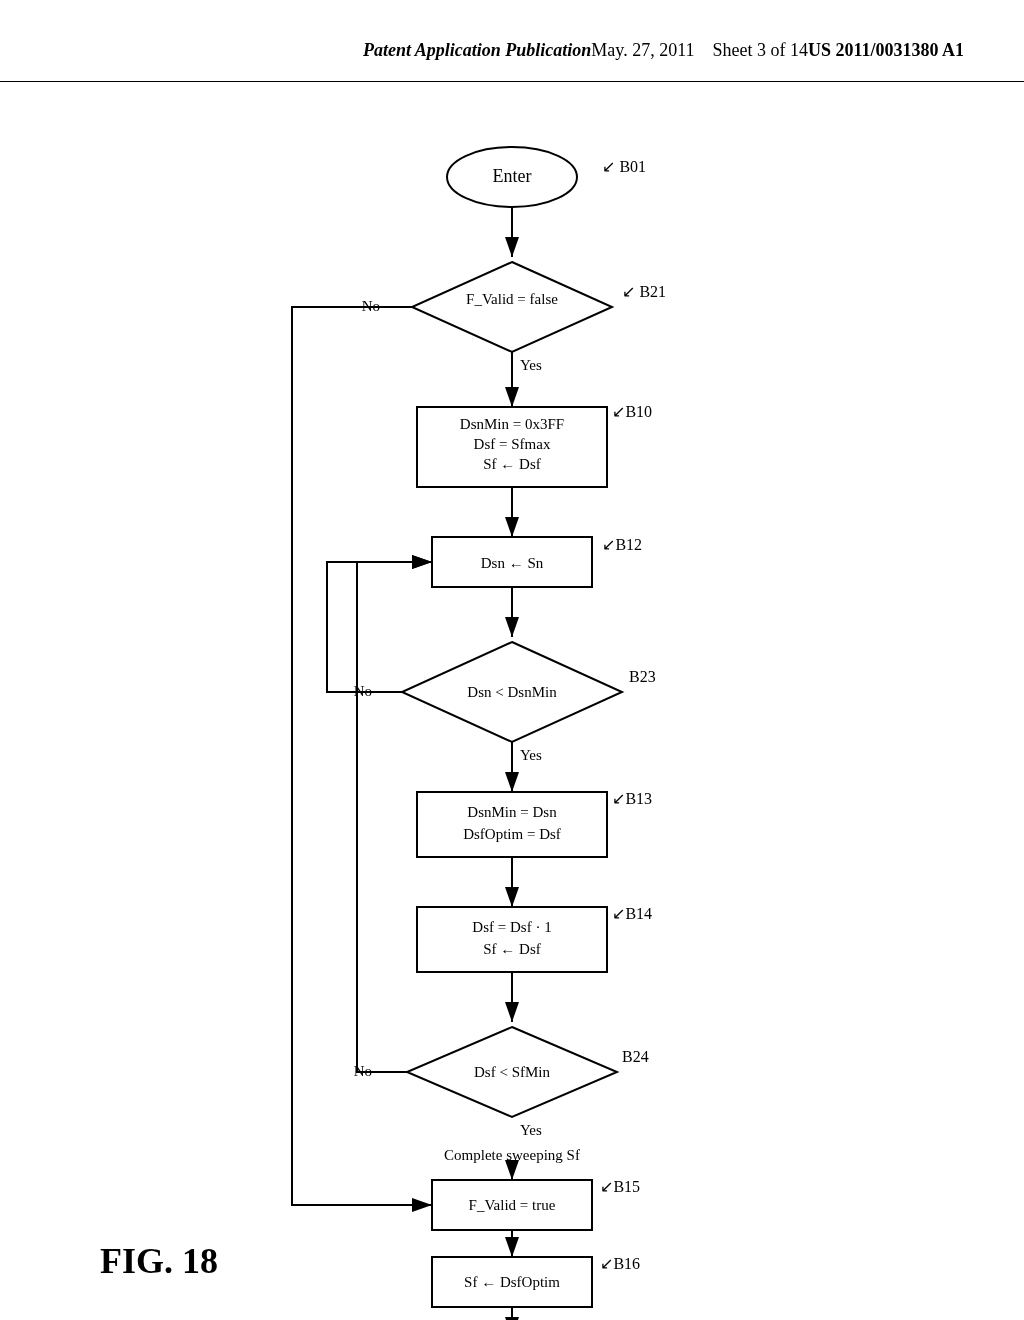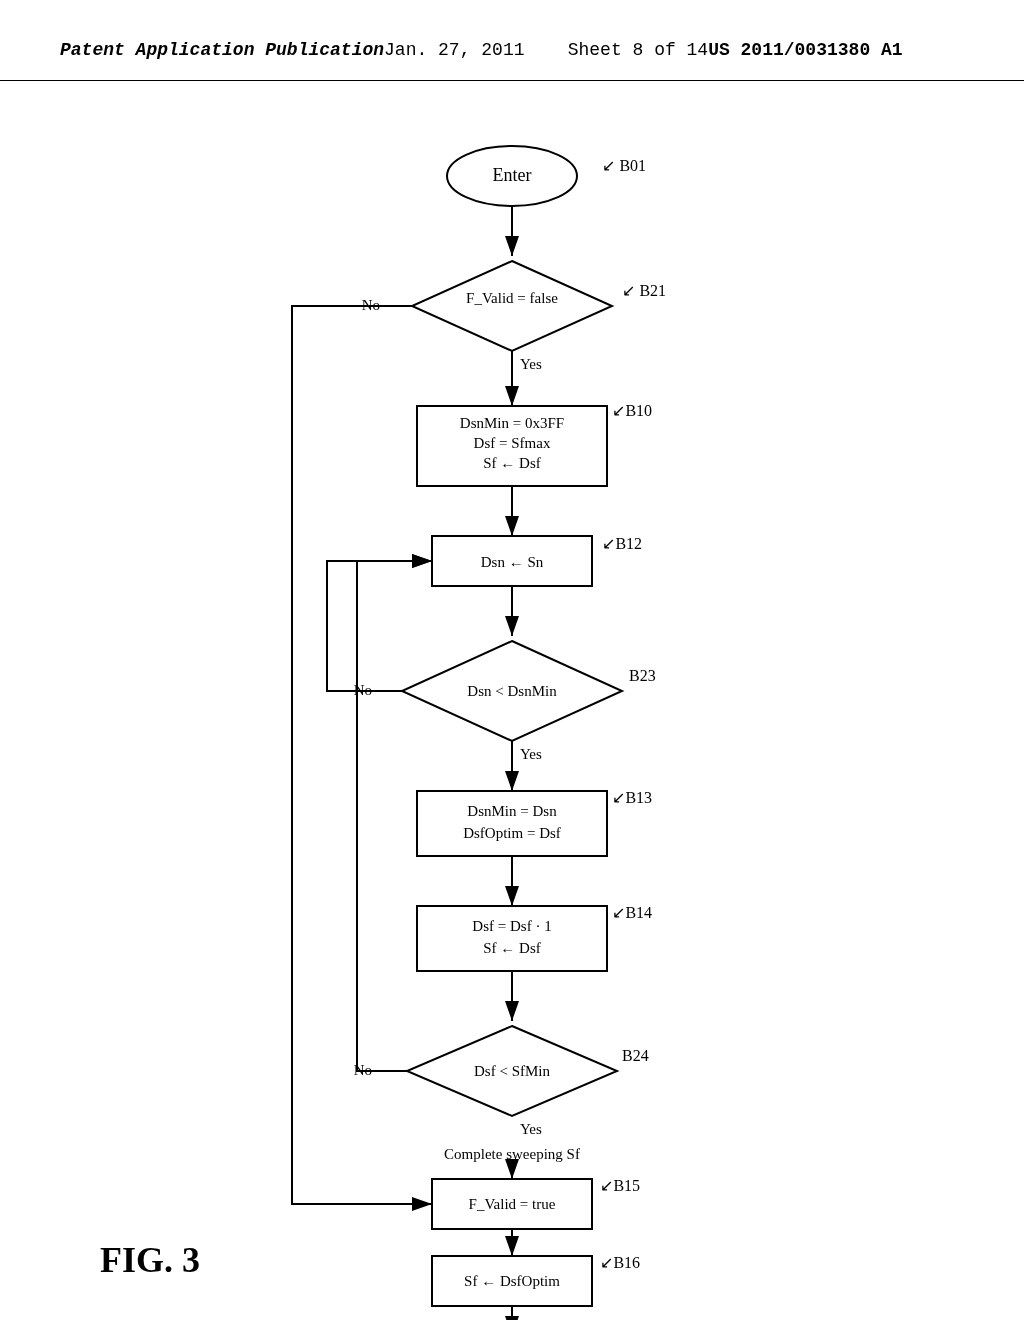--- a/index.html
+++ b/index.html
@@ -6,25 +6,24 @@
     body {
       background: #fff;
       font-family: 'Times New Roman', Times, serif;
       width: 1024px;
       min-height: 1320px;
       position: relative;
       overflow-x: hidden;
     }
     .header {
       display: flex;
-      justify-content: flex-start;
+      justify-content: flex-end;
       align-items: flex-start;
       padding: 40px 60px 20px 60px;
       border-bottom: 1px solid #000;
-      font-family: Liberation Mono, monospace;
     }
     .header-left {
       font-size: 18px;
       font-weight: bold;
       font-style: italic;
     }
     .header-center {
       font-size: 18px;
       text-align: center;
     }
@@ -49,23 +48,23 @@
     svg {
       overflow: visible;
     }
   </style>
 </head>
 <body>
 
 <div class="header">
   <div class="header-left">Patent Application Publication</div>
   <div class="header-center">
-    <span>Jan. 27, 2011</span>
+    <span>May. 27, 2011</span>
     &nbsp;&nbsp;
-    <span>Sheet 8 of 14</span>
+    <span>Sheet 3 of 14</span>
   </div>
   <div class="header-right">US 2011/0031380 A1</div>
 </div>
 
 <div class="diagram-area">
   <svg width="700" height="1180" viewBox="0 0 700 1180">
 
     <ellipse cx="350" cy="55" rx="65" ry="30" fill="white" stroke="black" stroke-width="2"></ellipse>
     <text x="350" y="60" text-anchor="middle" font-size="18" font-family="Times New Roman">Enter</text>
     <text x="440" y="50" text-anchor="start" font-size="16" font-family="Times New Roman">↙ B01</text>
@@ -155,14 +154,14 @@
     <polyline points="245,950 195,950 195,440 270,440" fill="none" stroke="black" stroke-width="2" marker-end="url(#arrow)"></polyline>
 
     <defs>
       <marker id="arrow" markerWidth="10" markerHeight="7" refX="10" refY="3.5" orient="auto">
         <polygon points="0 0, 10 3.5, 0 7" fill="black"></polygon>
       </marker>
     </defs>
 
   </svg>
 
-  <div class="fig-label">FIG. 3</div>
+  <div class="fig-label">FIG. 18</div>
 </div>
 
 </body></html>

